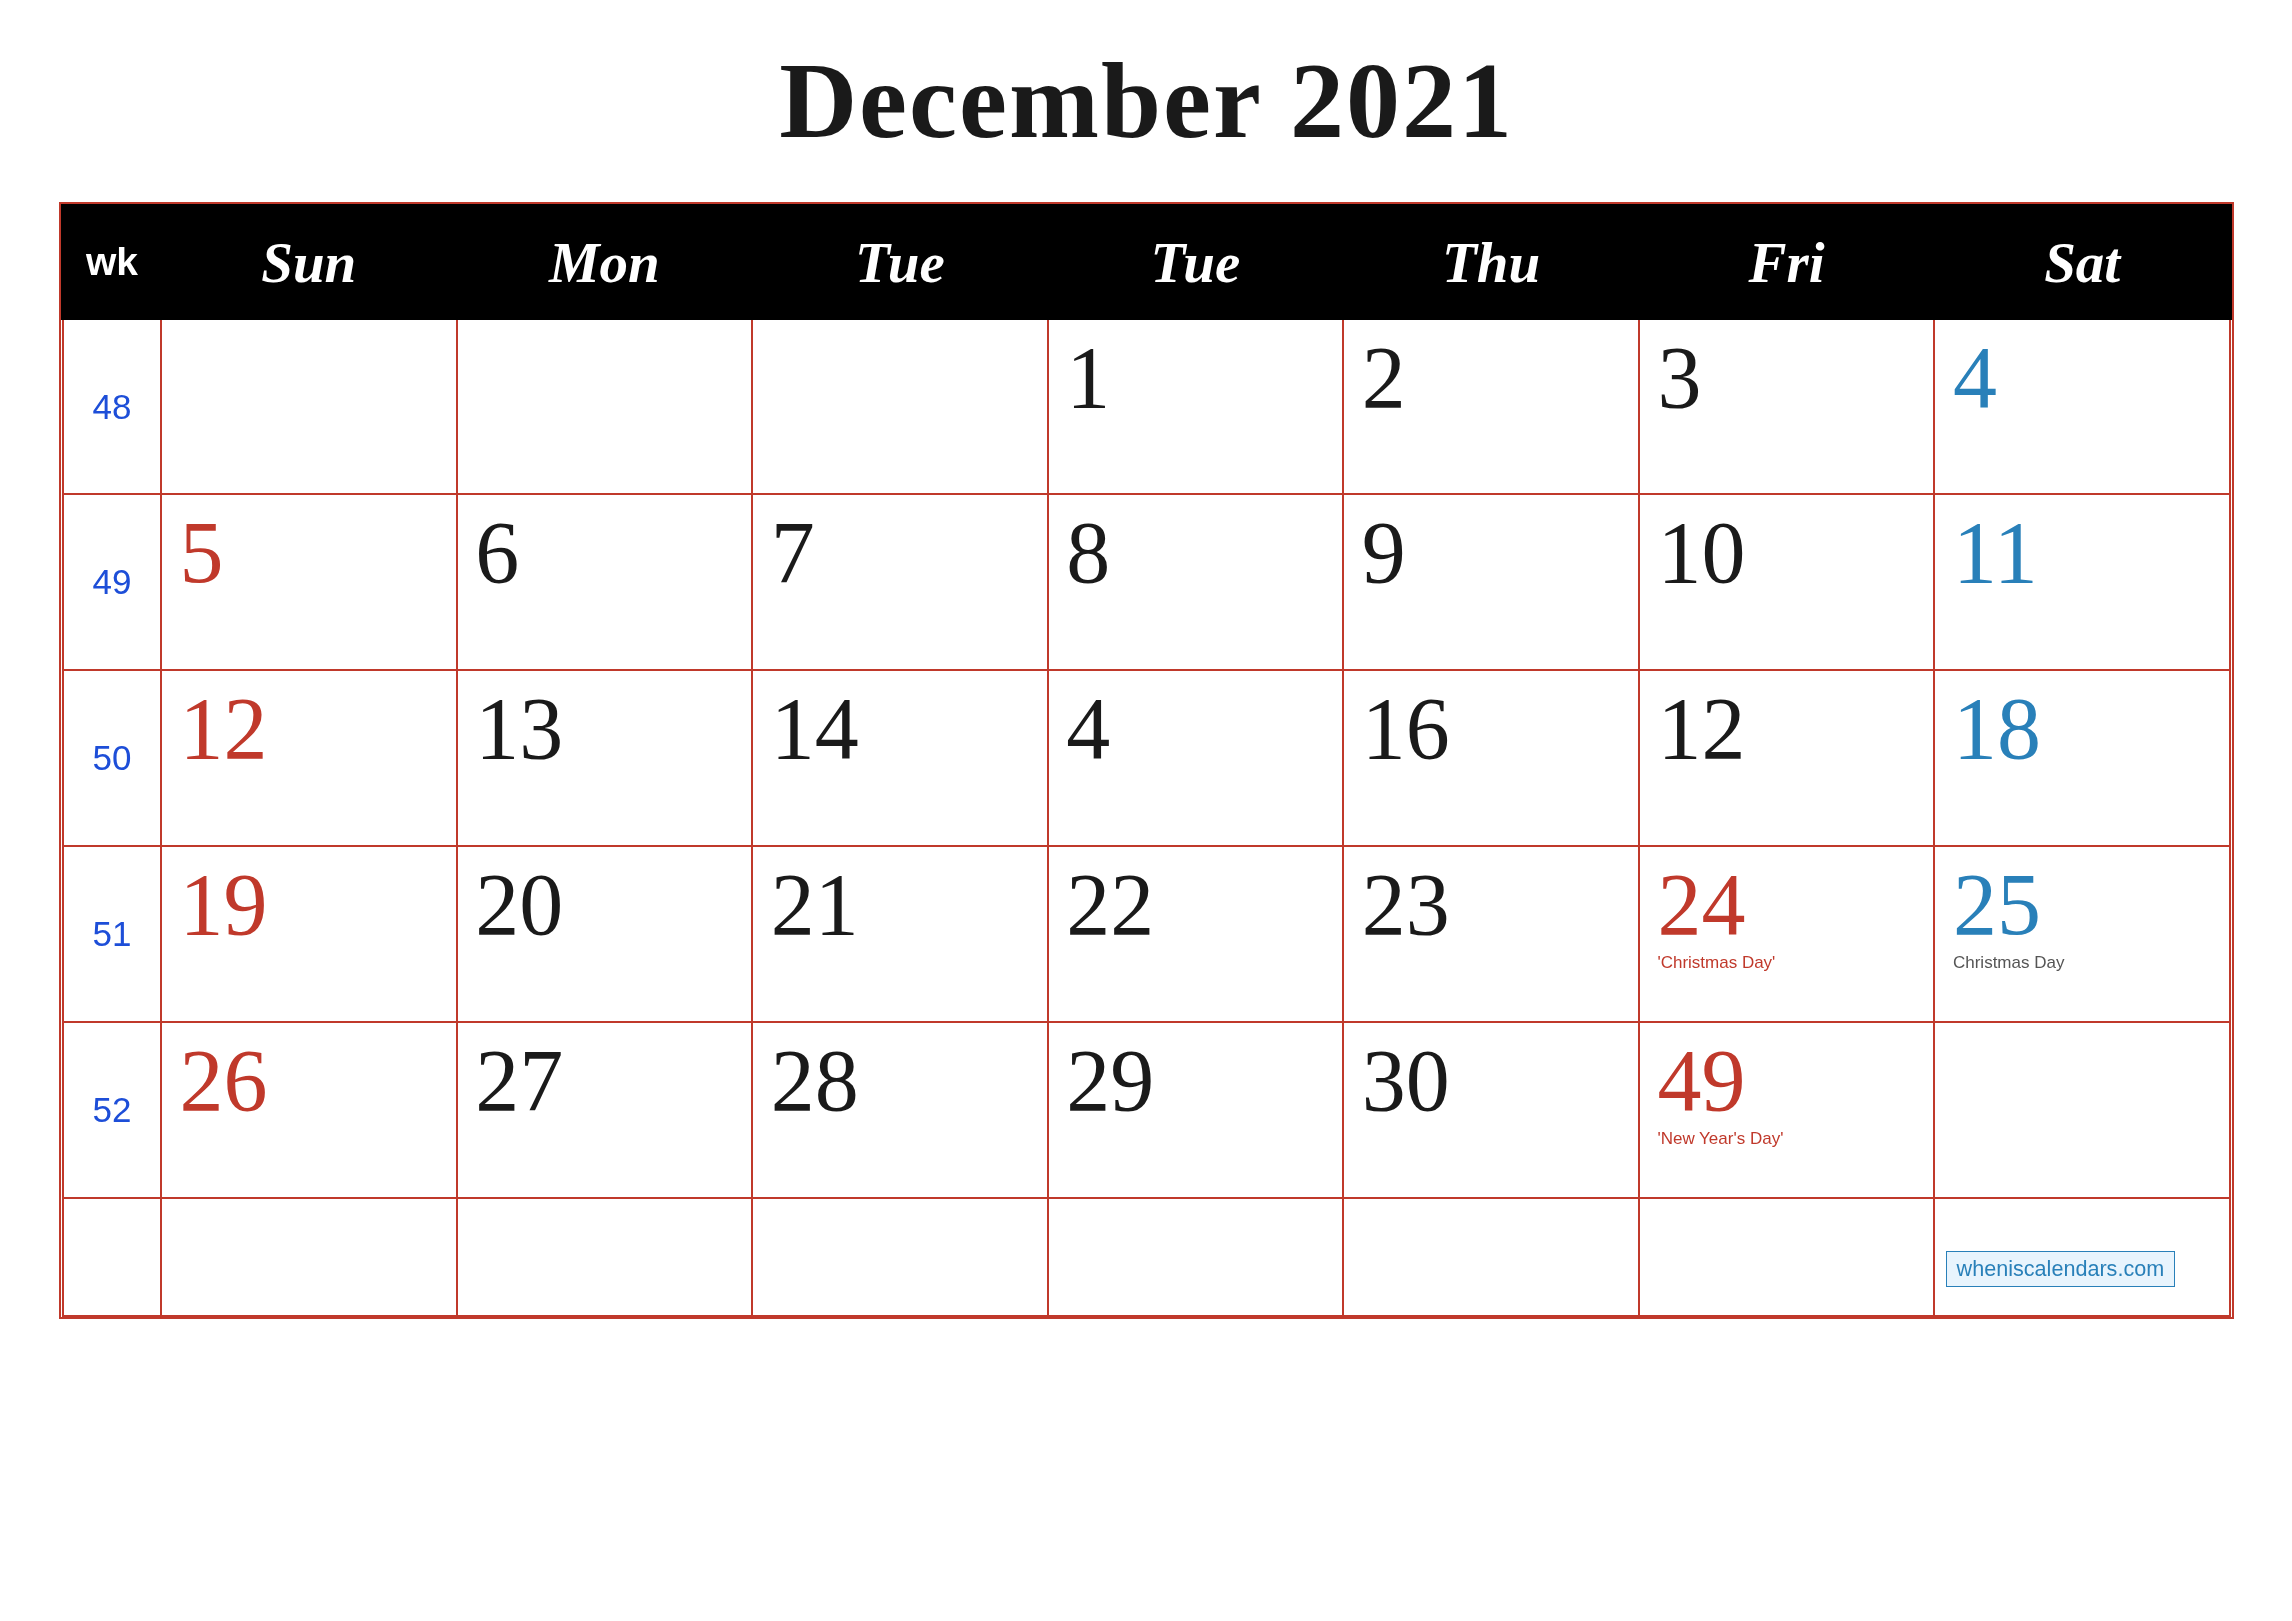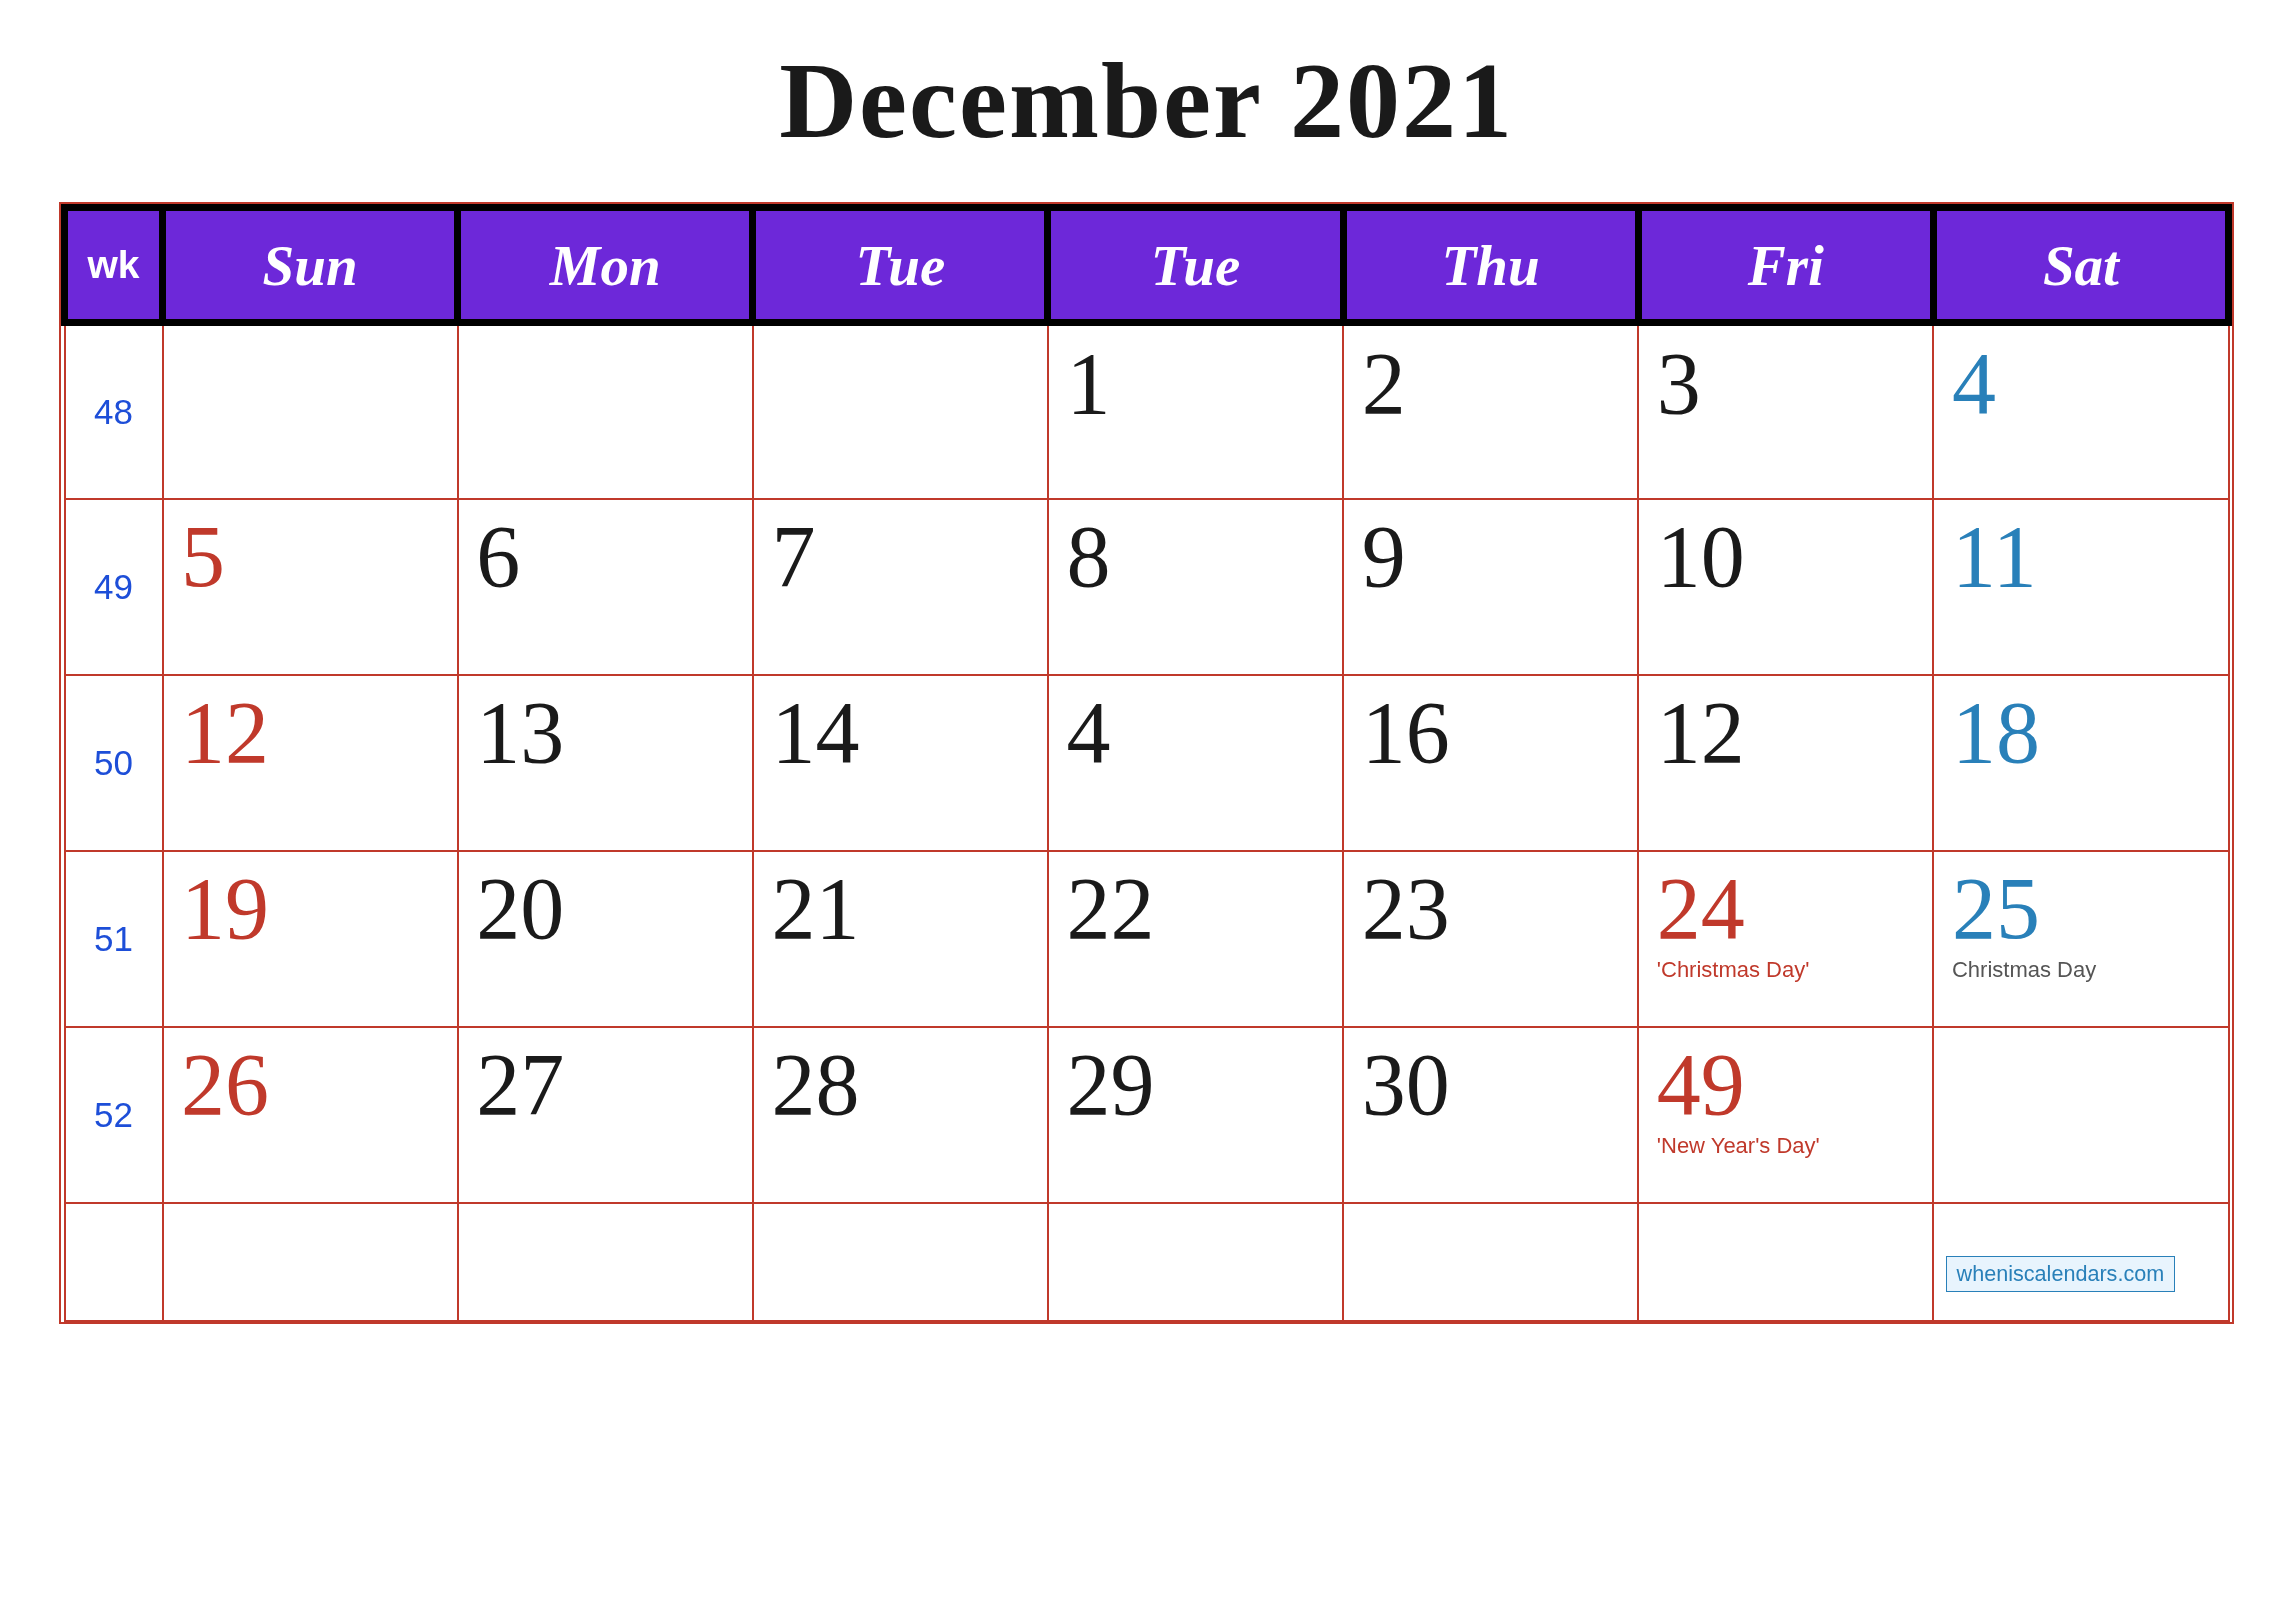--- a/index.html
+++ b/index.html
@@ -32,26 +32,26 @@
     }
 
     table {
       width: 100%;
       border-collapse: collapse;
       table-layout: fixed;
     }
 
     
     thead tr th {
-      background-color: #6d28d9;
+      background-color: #000000;
       color: #ffffff;
       font-size: 57px;
       padding: 21.6px 9.8px;
       text-align: center;
-      border: 7px solid #000000;
+      border: 4px solid #000000;
       font-family: 'Georgia', serif;
       font-style: italic;
     }
 
     thead tr th.wk-header {
       font-size: 39px;
       font-style: normal;
       font-family: Arial, sans-serif;
       font-weight: bold;
       width: 98px;
@@ -81,21 +81,21 @@
       font-family: 'Georgia', serif;
       line-height: 1;
       display: block;
     }
 
     .day-number.black { color: #1a1a1a; }
     .day-number.red { color: #c0392b; }
     .day-number.blue { color: #2980b9; }
 
     .holiday-label {
-      font-size: 22px;
+      font-size: 17px;
       color: #555555;
       font-family: Arial, sans-serif;
       display: block;
       margin-top: 3.9px;
     }
 
     .holiday-label.red-label {
       color: #c0392b;
     }
 

